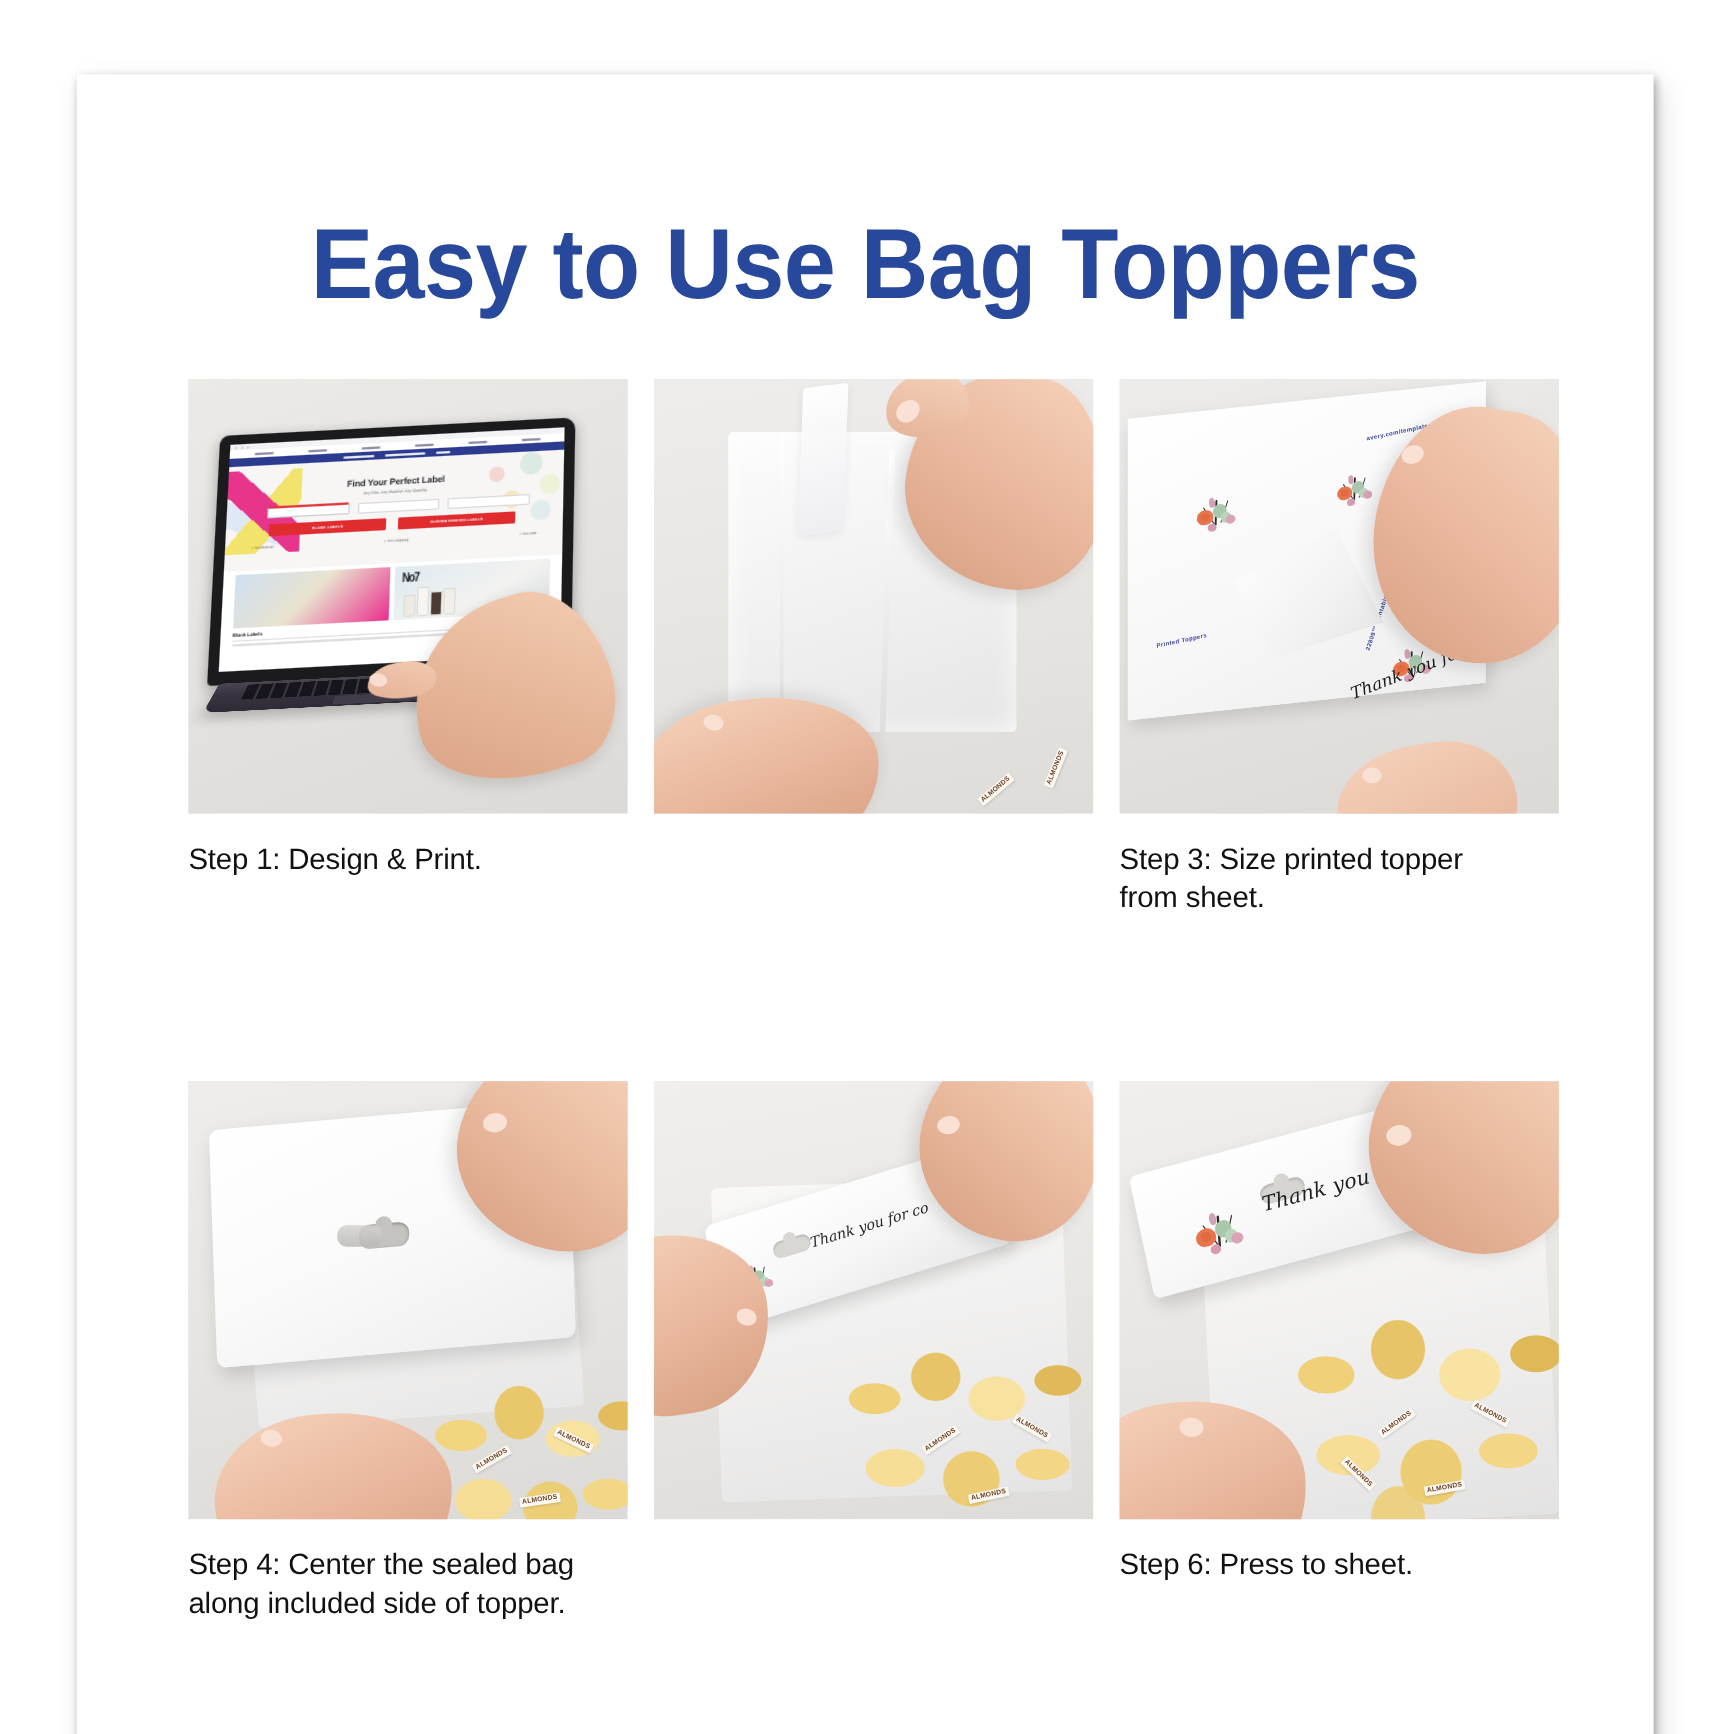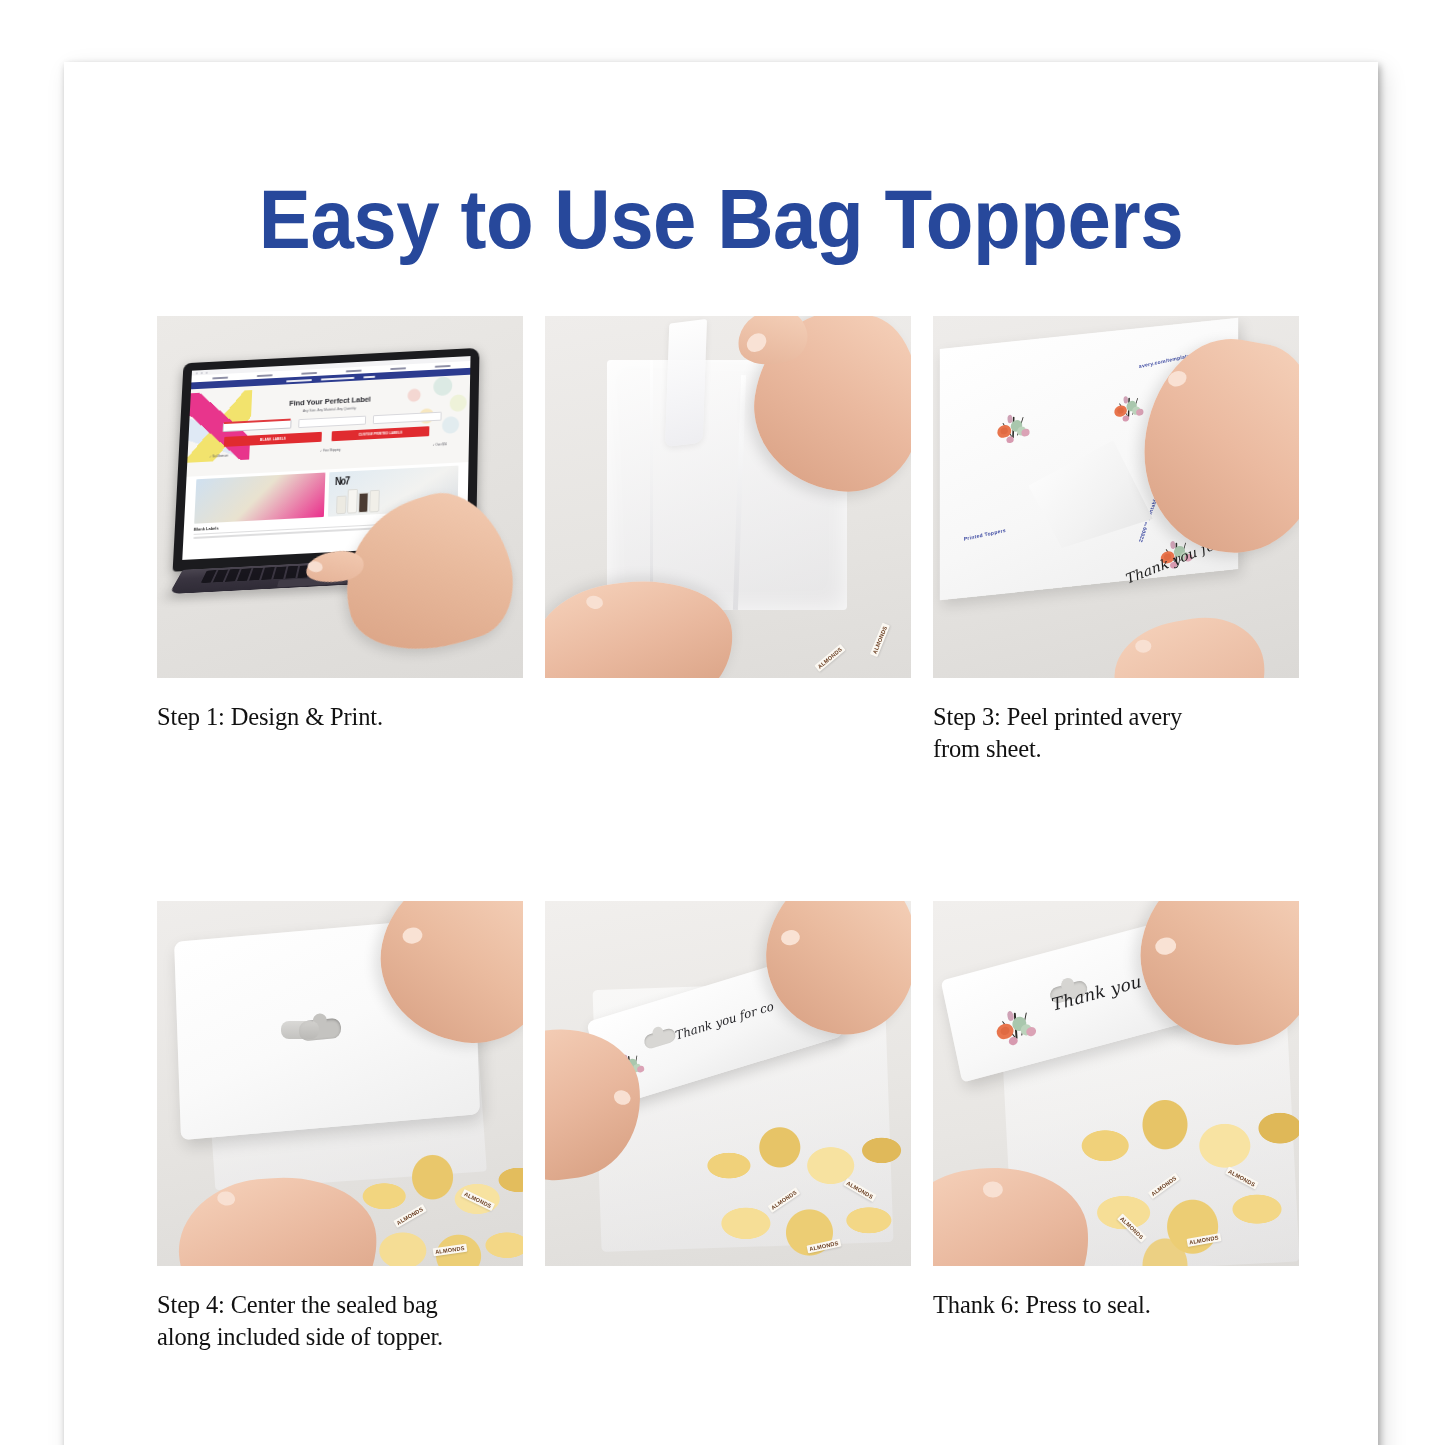--- a/index.html
+++ b/index.html
@@ -55,21 +55,20 @@
   }
   .row.r2 .photo{height:365px;}
 
   .caption{
     margin-top:23px;
     font-size:24.5px;
     line-height:1.30;
     color:#111111;
     letter-spacing:-.15px;
     white-space:pre-line;
-    font-family:Liberation Serif, serif;
   }
 
   
   .p1-bg{position:absolute;inset:0;background:linear-gradient(160deg,#eceae7 0%,#e4e2df 55%,#dcdad7 100%);}
   .laptop{
     position:absolute;left:14px;top:38px;width:330px;height:250px;
     transform:rotate(-3deg);
   }
   .lid{
     position:absolute;left:8px;top:0;width:300px;height:208px;
@@ -602,21 +601,21 @@
             <div class="script3">Thank you for co</div>
           </div>
           <div class="peel3"></div>
           <div class="hand3">
             <div class="nail3"></div>
           </div>
           <div class="hand3b">
             <div class="nail3b"></div>
           </div>
         </div>
-        <div class="caption">Step 3: Peel printed avery
+        <div class="caption">Step 3: Size printed topper
 from sheet.</div>
       </div>
     </div>
 
     <div class="row r2">
 
       <div class="cell">
         <div class="photo">
           <div class="p4-bg"></div>
           <div class="bagclear4"></div>
@@ -695,17 +694,17 @@
             </div>
             <div class="script6">Thank you for co</div>
           </div>
           <div class="hand6a">
             <div class="nail6a"></div>
           </div>
           <div class="hand6b">
             <div class="nail6b"></div>
           </div>
         </div>
-        <div class="caption">Thank 6: Press to seal.</div>
+        <div class="caption">Step 6: Press to sheet.</div>
       </div>
     </div>
   </div>
 </div>
 
 </body></html>

